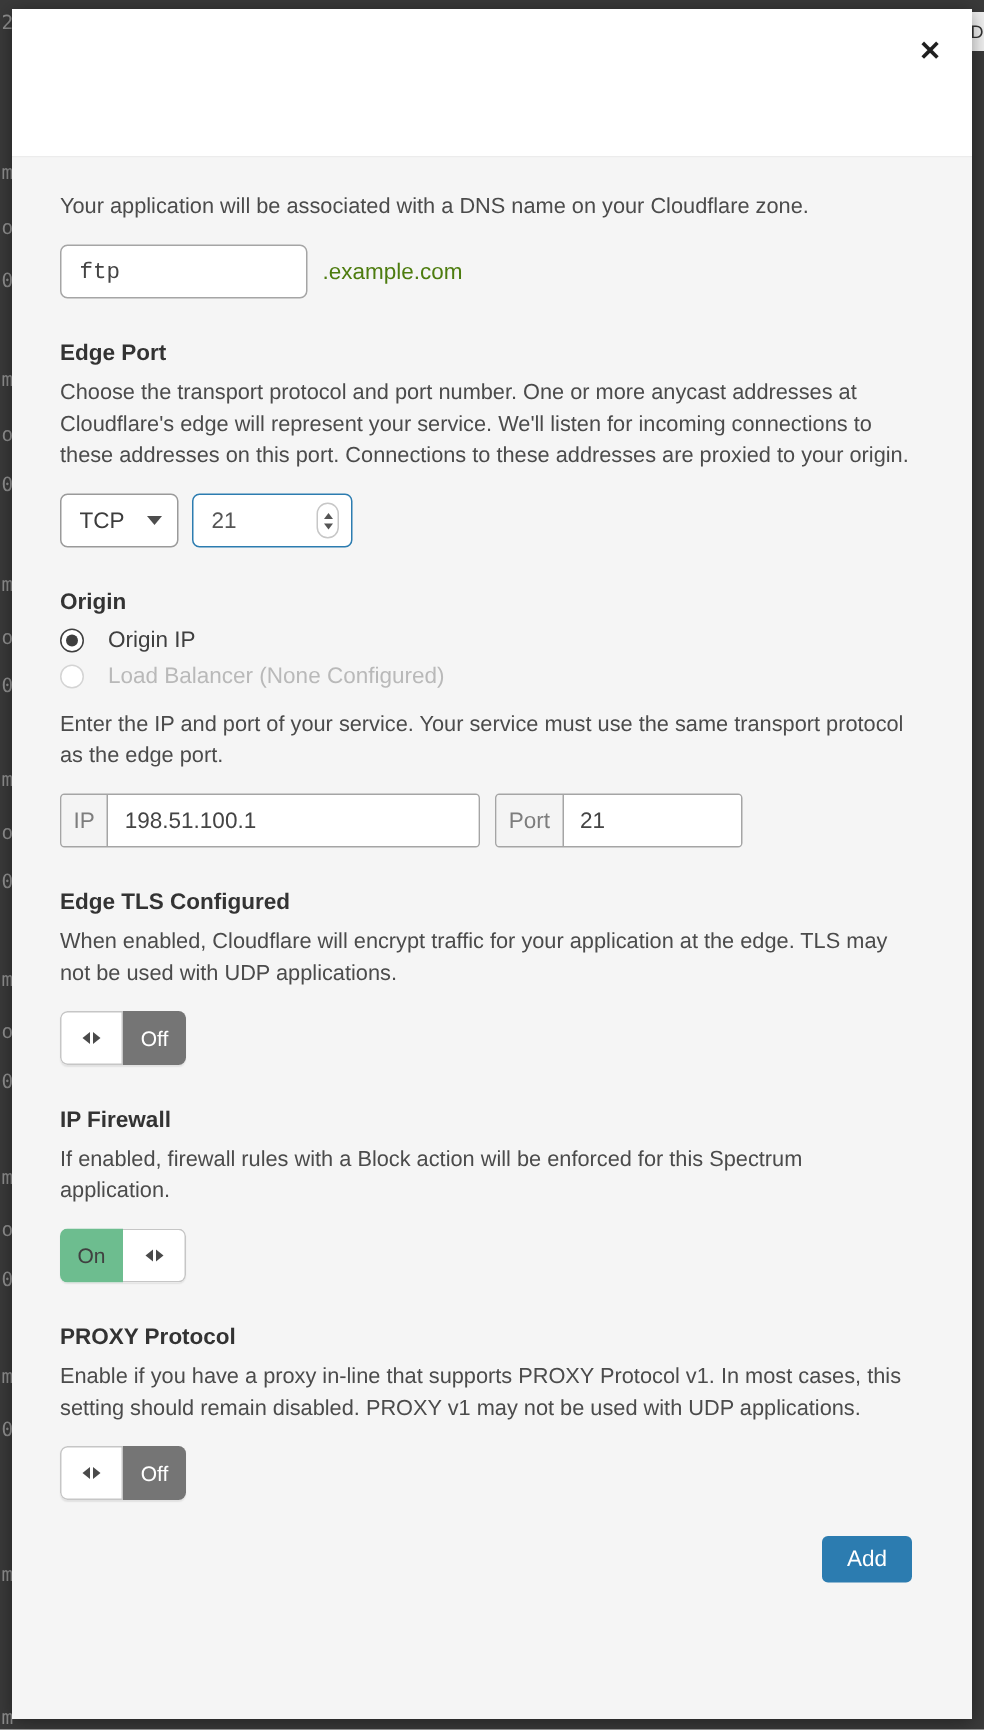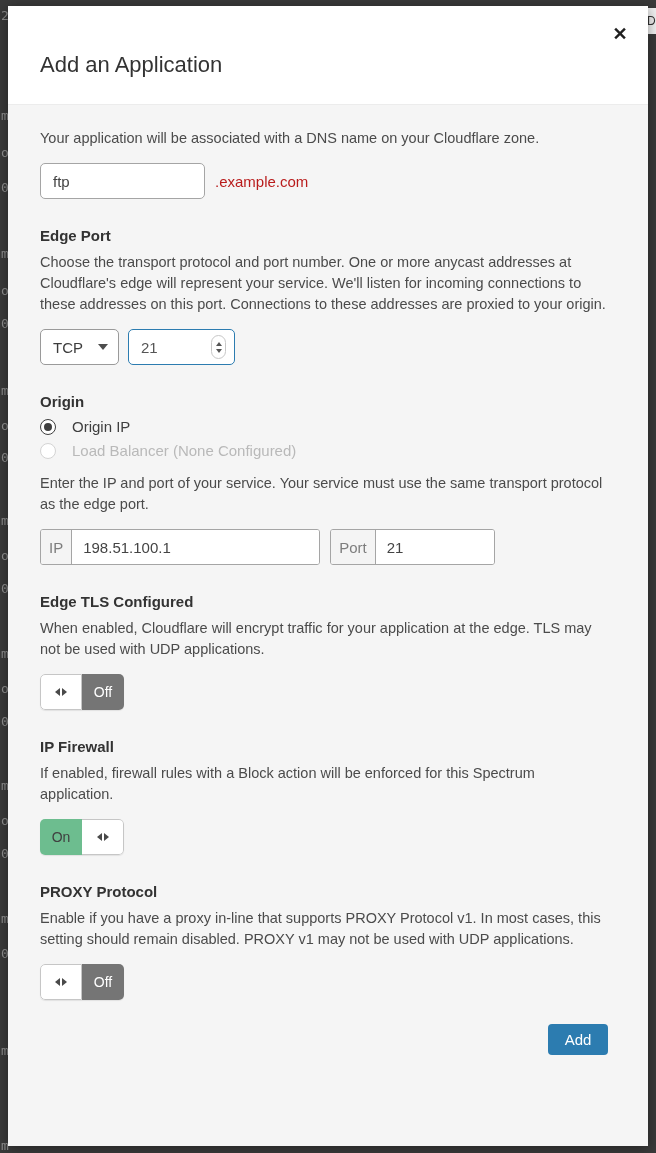--- a/index.html
+++ b/index.html
@@ -42,26 +42,26 @@
   }
   .modal-body { padding:23px 40px 0 32px; }
 
   .section { margin-bottom:28px; }
   .section-label { font-size:15px; font-weight:700; color:#333; margin-bottom:8px; }
   .section-desc { font-size:14.5px; line-height:21px; color:#4b4b4b; max-width:584px; margin-bottom:14px; }
 
   
   .text-input {
     height:36px; border:1px solid #a5a5a5; border-radius:5px; background:#fff;
-    font-family:Liberation Sans, sans-serif; font-size:15px; color:#444;
+    font-family:Liberation Mono, monospace; font-size:15px; color:#444;
     padding:0 12px; outline:none;
   }
   .domain-row { display:flex; align-items:center; }
   .domain-input { width:165px; }
-  .domain-suffix { margin-left:10px; font-size:15px; color:#b91c1c;text-align:center; }
+  .domain-suffix { margin-left:10px; font-size:15px; color:#4d7c0f;text-align:center; }
 
   
   .edgeport-row { display:flex; align-items:center; gap:9px; }
   .select-box {
     width:79px; height:36px; border:1px solid #9a9a9a; border-radius:5px; background:#fff;
     display:flex; align-items:center; justify-content:space-between;
     padding:0 10px 0 12px; font-size:15px; color:#3c3c3c; cursor:pointer;
   }
   .chevron-down { width:0; height:0; border-left:5px solid transparent; border-right:5px solid transparent; border-top:6px solid #4d4d4d; }
   .number-box {
@@ -142,21 +142,20 @@
     <span style="top: 846px;">0</span>
     <span style="top: 911px;">m</span>
     <span style="top: 946px;">0</span>
     <span style="top: 1043px;">m</span>
     <span style="top: 1138px;">m</span>
   </div>
 <div class="peek-chip">D</div>
 
 <div class="modal">
   <div class="modal-header">
-    <div class="modal-title">Add an Application</div>
     <div class="close-btn">✕</div>
   </div>
 
   <div class="modal-body">
 
     <div class="section">
       <div class="section-desc">Your application will be associated with a DNS name on your Cloudflare zone.</div>
       <div class="domain-row">
         <input class="text-input domain-input" type="text" value="ftp" style="">
         <span class="domain-suffix">.example.com</span>

